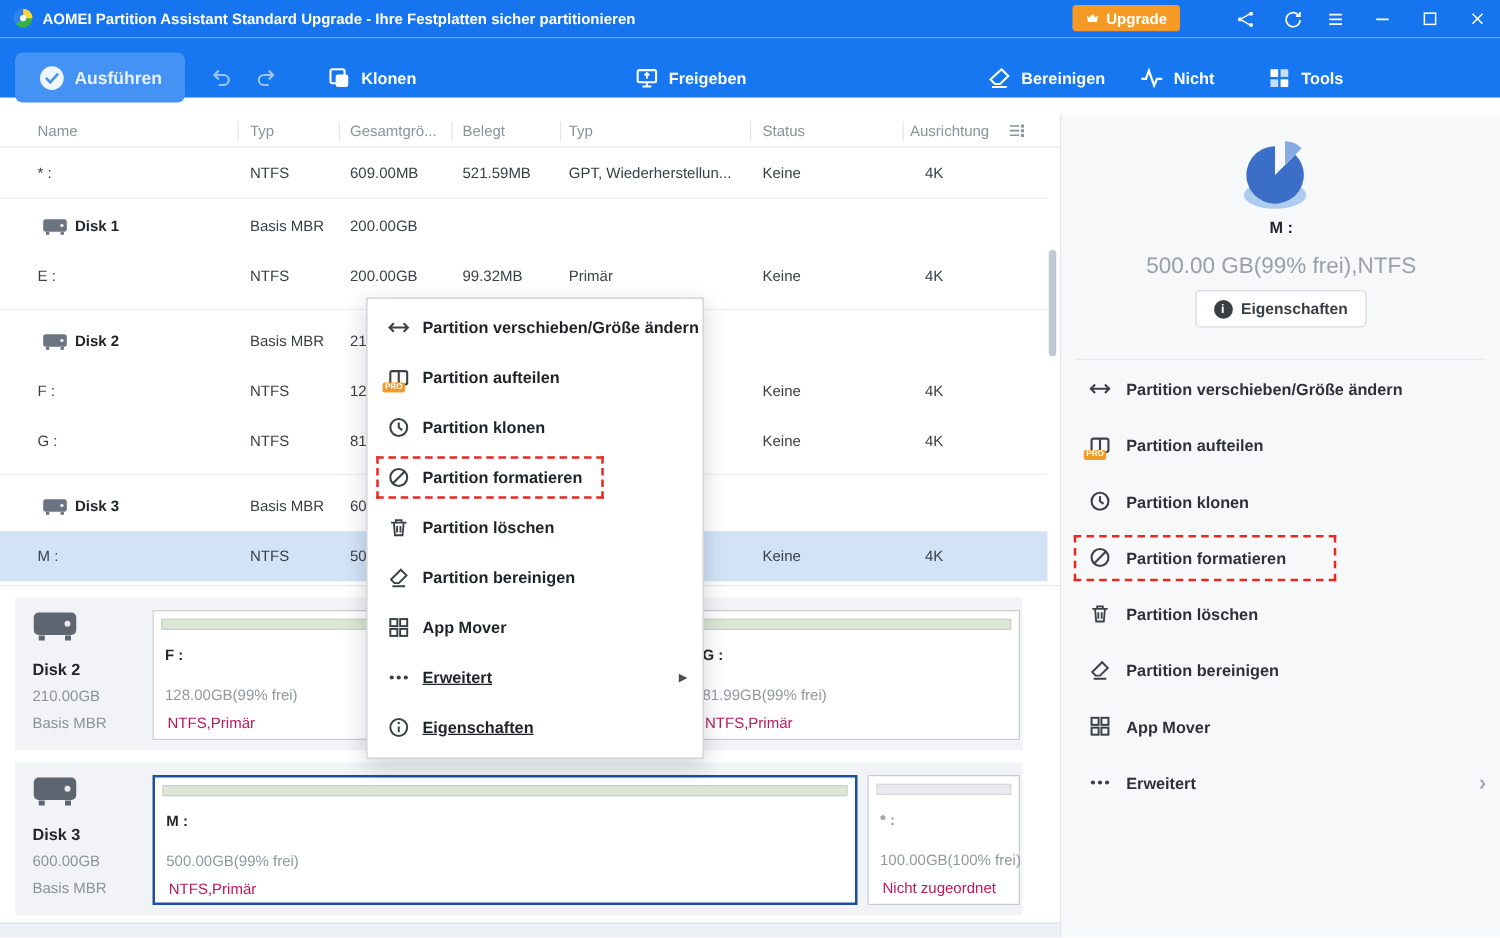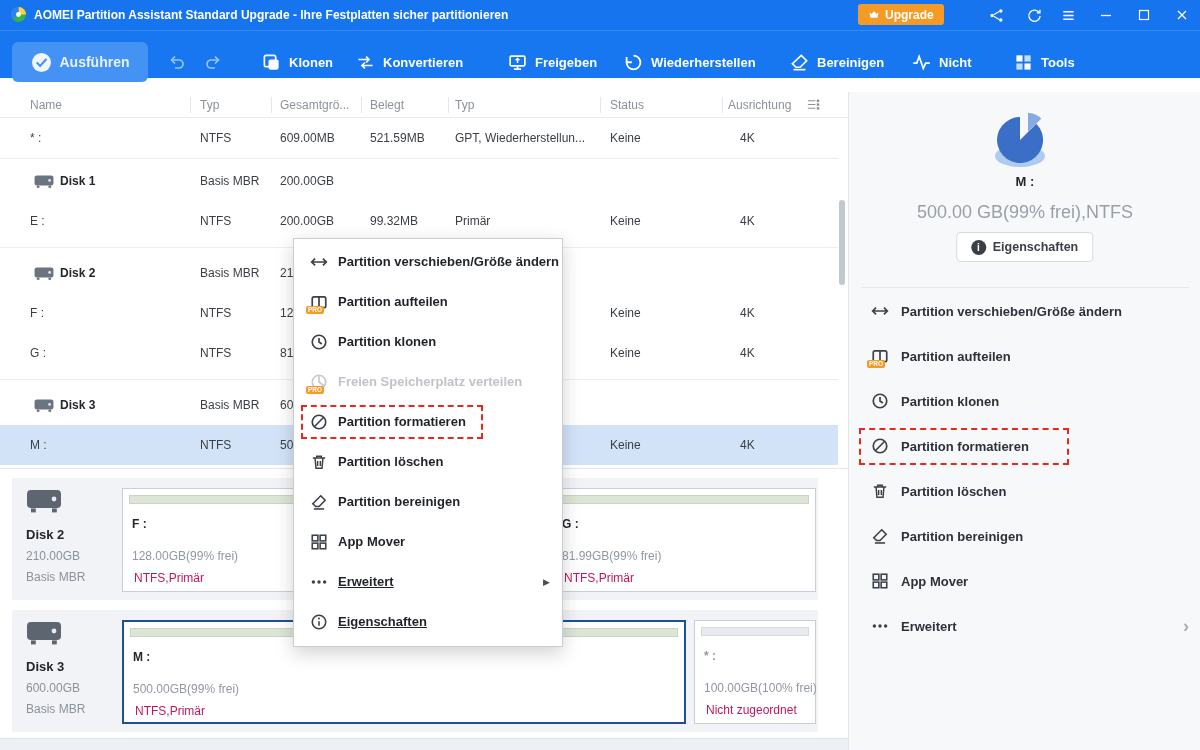--- a/index.html
+++ b/index.html
@@ -157,41 +157,27 @@
       </svg>
   </div>
 
   <div class="titem" style="left:262px">
     <svg width="19" height="19" viewBox="0 0 16 16">
         <rect x="2" y="2" width="9.5" height="9.5" rx="1.5" fill="none" stroke="#fff" stroke-width="1.4"></rect>
         <rect x="5.5" y="5.5" width="8.5" height="8.5" rx="1.5" fill="#fff"></rect>
       </svg>
     <span>Klonen</span>
   </div>
-  <div class="titem" style="left:356px">
-    <svg width="19" height="19" viewBox="0 0 16 16">
-        <path d="M2 5.5h9M8.5 3L11 5.5 8.5 8" fill="none" stroke="#fff" stroke-width="1.4"></path>
-        <path d="M14 10.5H5M7.5 8L5 10.5 7.5 13" fill="none" stroke="#fff" stroke-width="1.4"></path>
-      </svg>
-    <span>Konvertieren</span>
-  </div>
   <div class="titem" style="left:508px">
     <svg width="19" height="19" viewBox="0 0 16 16">
         <rect x="1.8" y="2.6" width="12.4" height="8.2" rx="1" fill="none" stroke="#fff" stroke-width="1.4"></rect>
         <path d="M8 10.8v2.6M5 13.6h6" stroke="#fff" stroke-width="1.4" fill="none"></path>
         <path d="M8 8.5V4.7M6.4 6.2L8 4.6l1.6 1.6" fill="none" stroke="#fff" stroke-width="1.2"></path>
       </svg>
     <span>Freigeben</span>
-  </div>
-  <div class="titem" style="left:624px">
-    <svg width="19" height="19" viewBox="0 0 16 16">
-        <path d="M8 2.2a5.8 5.8 0 1 1-5.8 5.8" fill="none" stroke="#fff" stroke-width="1.5"></path>
-        <path d="M2.2 3.4v4.4h4.4" fill="none" stroke="#fff" stroke-width="1.5"></path>
-      </svg>
-    <span>Wiederherstellen</span>
   </div>
   <div class="titem" style="left:790px">
     <svg width="19" height="19" viewBox="0 0 16 16">
         <path d="M9.5 2l4.5 4.5-5.5 5.5H5L2 9z" fill="none" stroke="#fff" stroke-width="1.4"></path>
         <path d="M3 14h10" stroke="#fff" stroke-width="1.4"></path>
       </svg>
     <span>Bereinigen</span>
   </div>
   <div class="titem" style="left:912px">
     <svg width="19" height="19" viewBox="0 0 16 16">
@@ -485,30 +471,20 @@
   </div>
   <div class="mitem">
     <span class="ic">
         <svg width="18" height="18" viewBox="0 0 16 16" fill="none" stroke="currentColor" stroke-width="1.5">
           <circle cx="8" cy="8" r="6"></circle>
           <path d="M8 4.5V8l2.5 1.8"></path>
         </svg>
       </span>
     <span class="mlabel">Partition klonen</span>
   </div>
-  <div class="mitem dis">
-    <span class="ic">
-        <svg width="18" height="18" viewBox="0 0 16 16" fill="none" stroke="currentColor" stroke-width="1.5">
-          <circle cx="8" cy="8" r="6"></circle>
-          <path d="M8 2v6l4.3 3.2"></path>
-        </svg>
-        <span class="pro">PRO</span>
-      </span>
-    <span class="mlabel">Freien Speicherplatz verteilen</span>
-  </div>
   <div class="mitem">
     <span class="ic">
         <svg width="18" height="18" viewBox="0 0 16 16" fill="none" stroke="currentColor" stroke-width="1.5">
           <circle cx="8" cy="8" r="6"></circle>
           <path d="M3.8 12.2L12.2 3.8"></path>
         </svg>
       </span>
     <span class="mlabel">Partition formatieren</span>
     <span class="dashbox"></span>
   </div>

